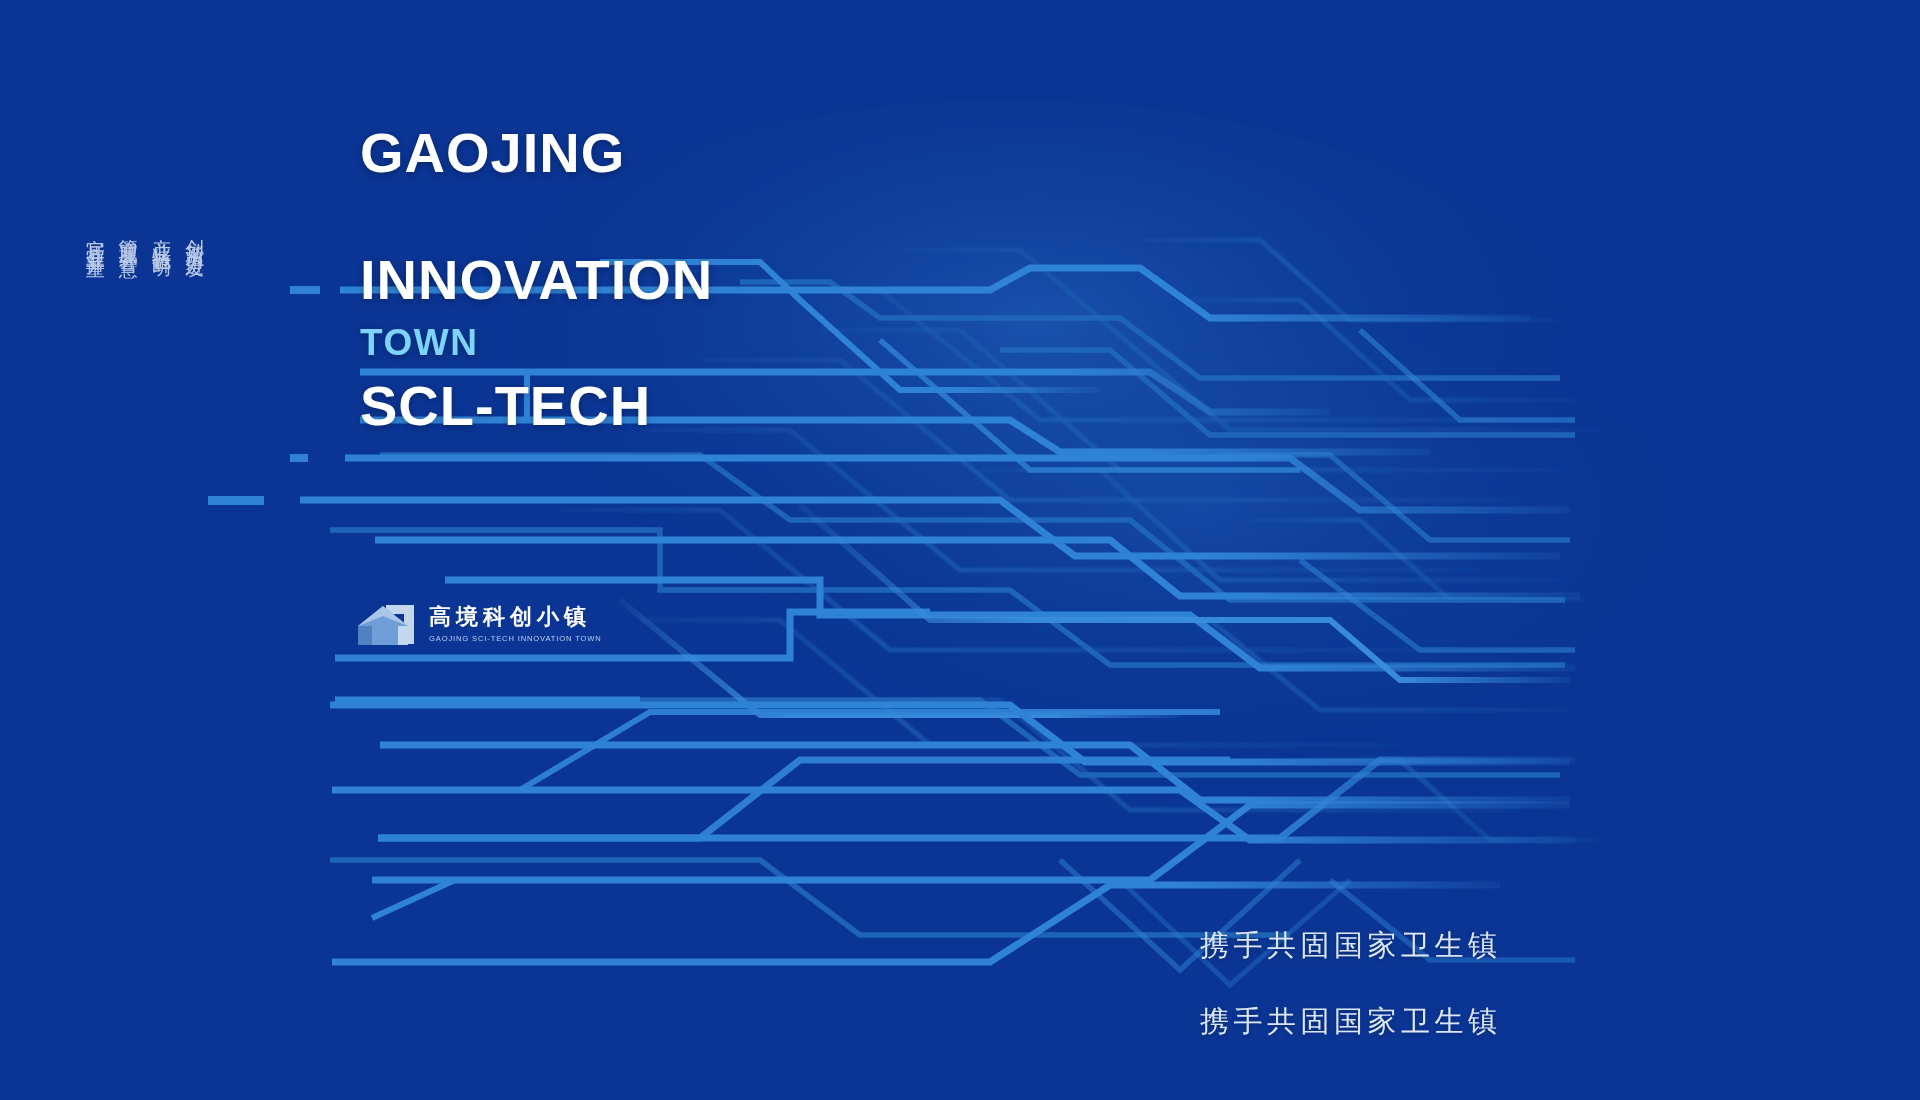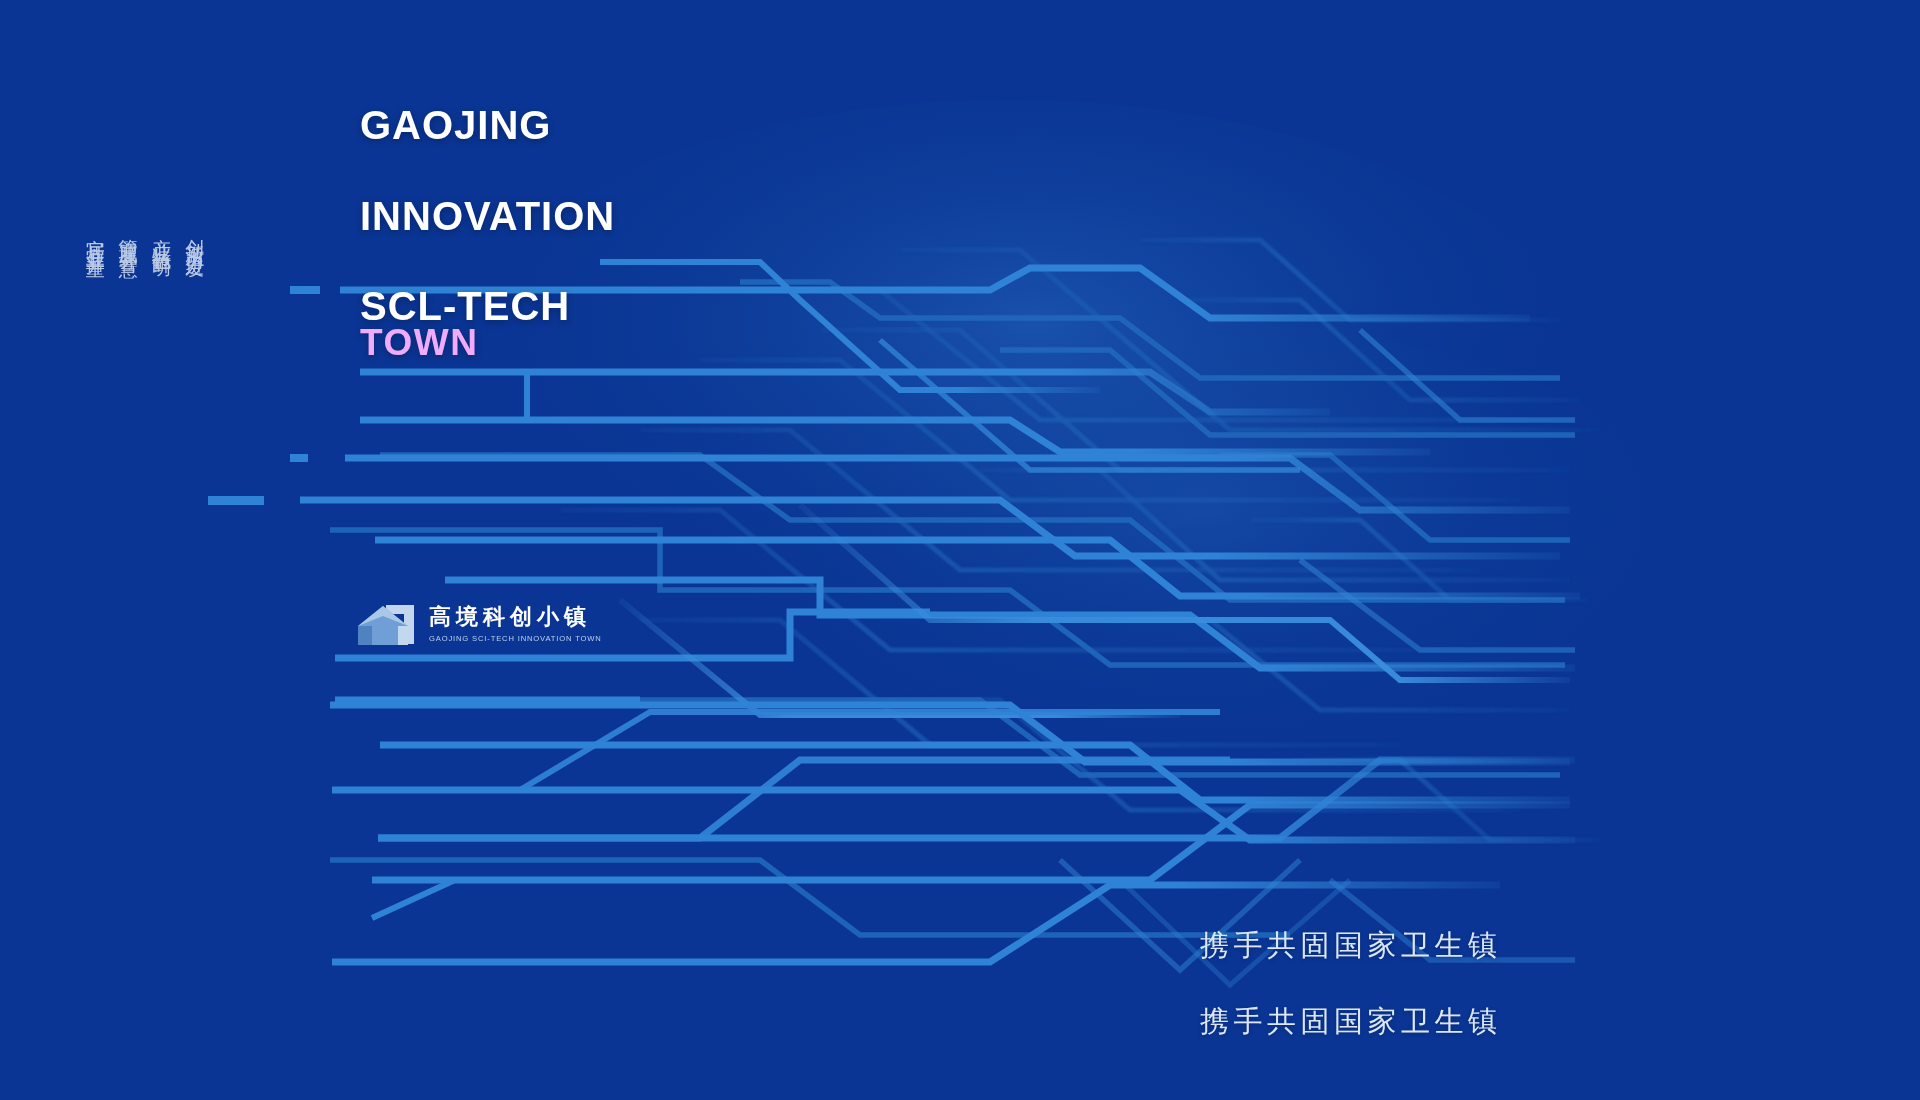--- a/index.html
+++ b/index.html
@@ -21,33 +21,33 @@
     position:absolute;left:0;top:0;
     width:1920px;height:1100px;
     pointer-events:none;
   }
   
   .headline{
     position:absolute;
     left:360px;top:58px;
     color:#ffffff;
     font-weight:bold;
-    font-size:40px;
+    font-size:56px;
     line-height:1.13;
     letter-spacing:1px;
     text-transform:uppercase;
     white-space:pre-line;
     text-shadow:0 2px 7px rgba(0,0,0,.28);
     z-index:6;
   }
   .headline .ln{display:block;}
   .subhead{
     position:absolute;
     left:360px;top:322px;
-    color:#f0abfc;
+    color:#7dd3fc;
     font-weight:bold;
     font-size:37px;
     letter-spacing:1.5px;
     text-transform:uppercase;
     text-shadow:0 2px 7px rgba(0,0,0,.28);
     z-index:6;
   }
   
   .vslogan{
     position:absolute;

